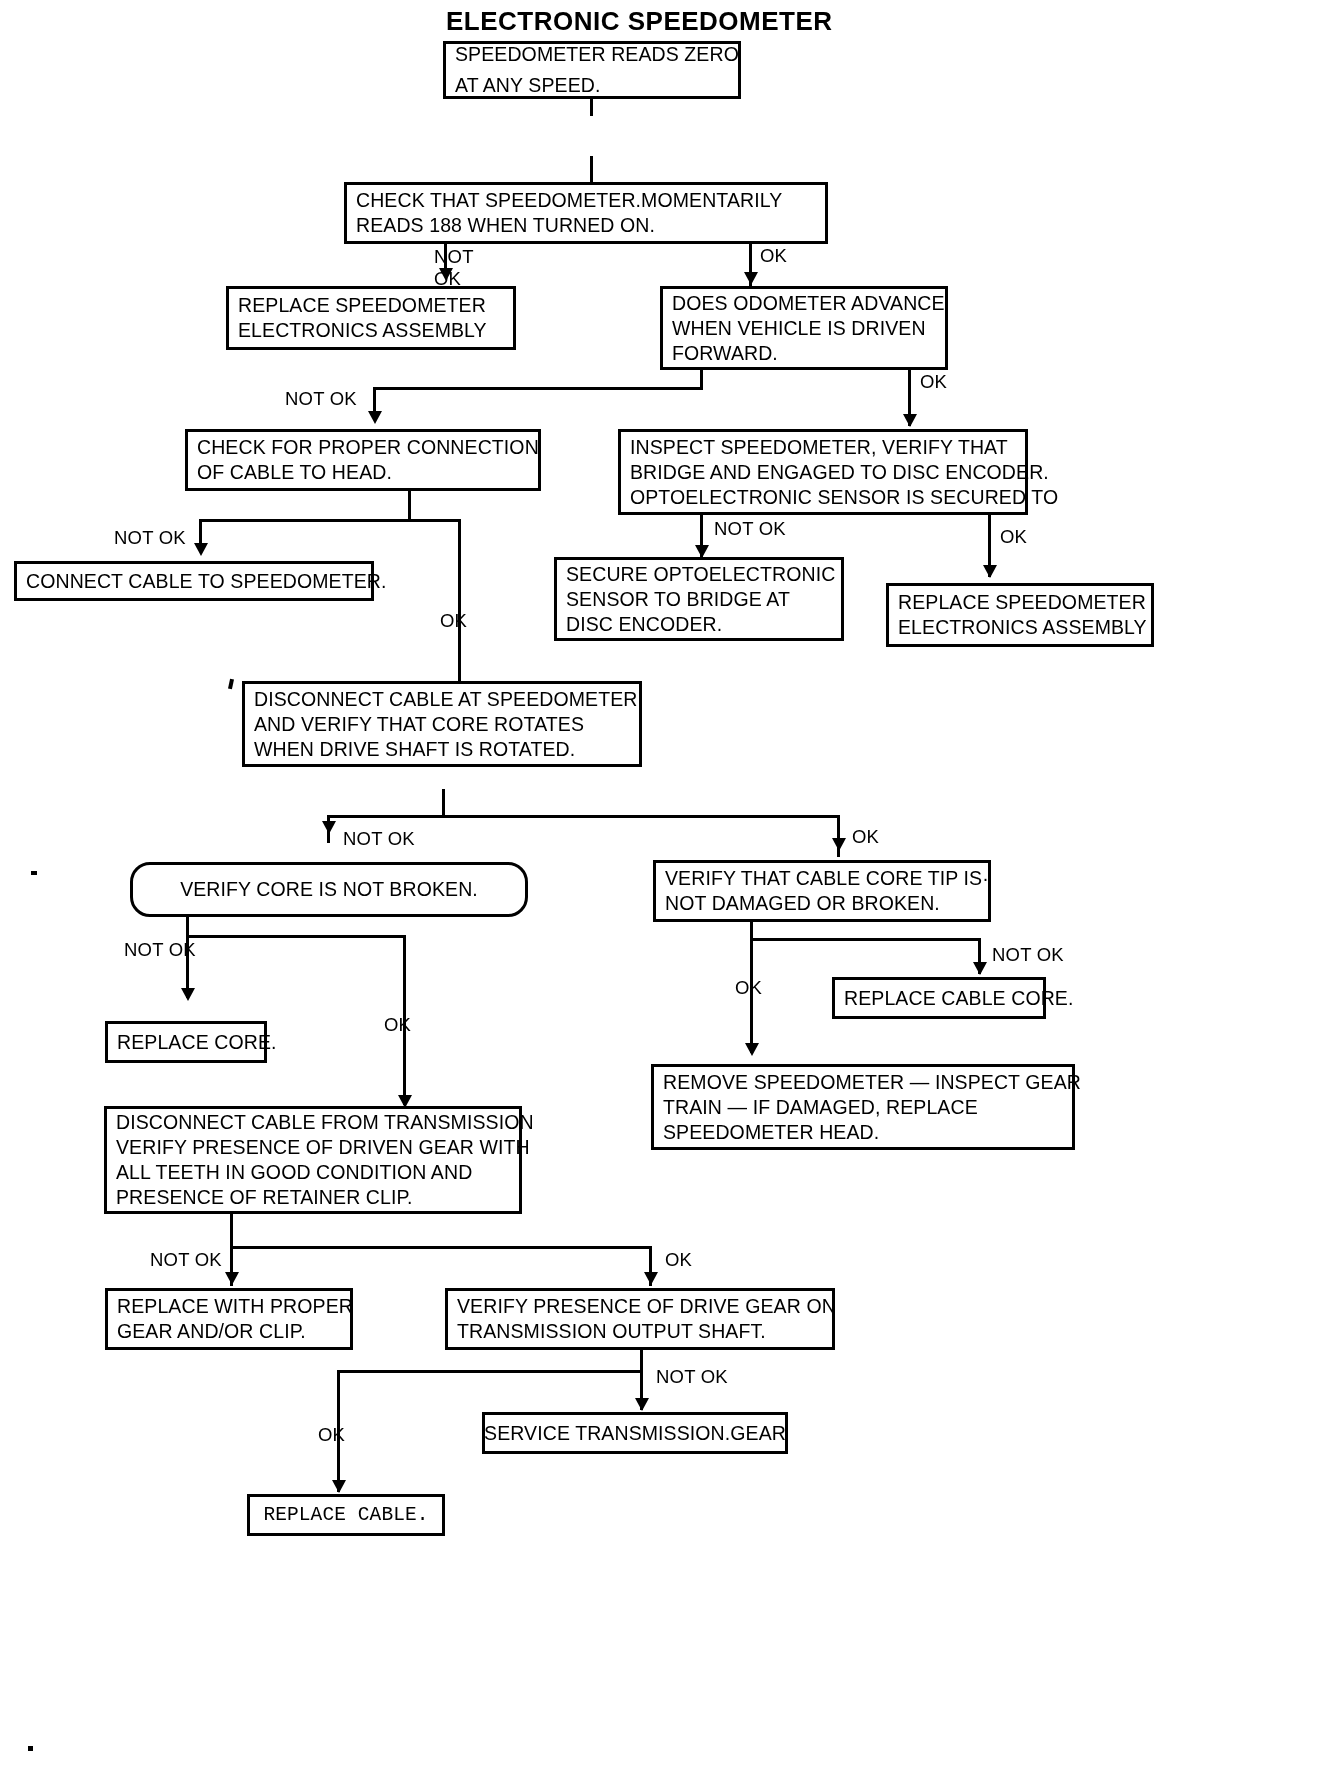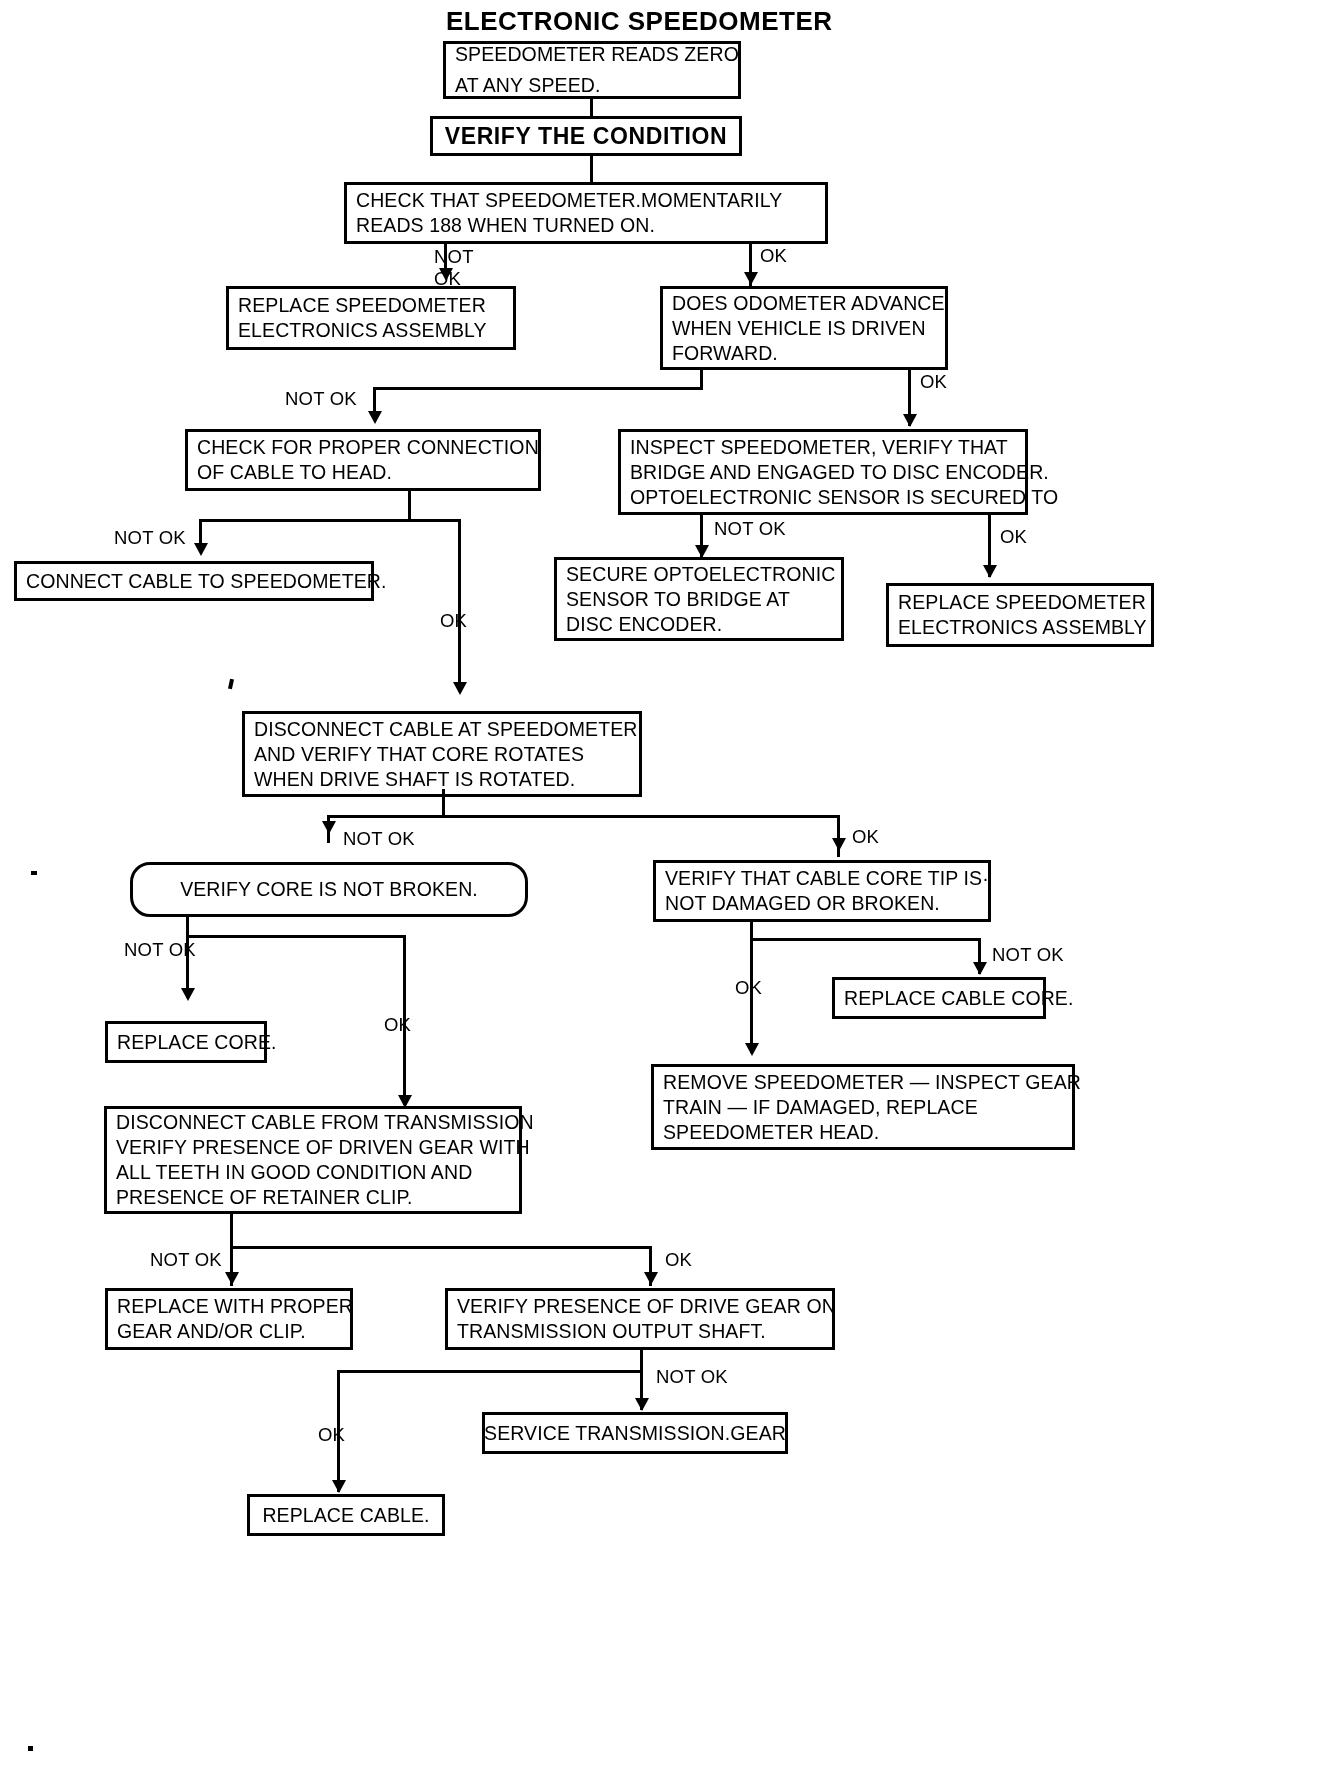--- a/index.html
+++ b/index.html
@@ -84,23 +84,20 @@
 
   <div class="title" style="left:446px; top:6px;">ELECTRONIC SPEEDOMETER</div>
 
   <div class="node" style="left:443px; top:41px; width:298px; height:58px;gap:6px;">
     <div class="ln">SPEEDOMETER READS ZERO</div>
     <div class="ln">AT ANY SPEED.</div>
   </div>
 
   <div class="vline" style="left:590px; top:99px; height:17px;"></div>
 
-  <div class="node bold" style="left:430px; top:116px; width:312px; height:40px;">
-    <div class="ln">VERIFY THE CONDITION</div>
-  </div>
 
   <div class="vline" style="left:590px; top:156px; height:26px;"></div>
 
   <div class="node" style="left:344px; top:182px; width:484px; height:62px;">
     <div class="ln">CHECK THAT SPEEDOMETER.MOMENTARILY</div>
     <div class="ln">READS 188 WHEN TURNED ON.</div>
   </div>
 
   <div class="vline" style="left:444px; top:244px; height:32px;"></div>
   <div class="arrow" style="left:439px; top:268px;"></div>
@@ -172,21 +169,21 @@
     <div class="ln">SECURE  OPTOELECTRONIC</div>
     <div class="ln">SENSOR TO BRIDGE AT</div>
     <div class="ln">DISC ENCODER.</div>
   </div>
 
   <div class="node" style="left:886px; top:583px; width:268px; height:64px;">
     <div class="ln">REPLACE SPEEDOMETER</div>
     <div class="ln">ELECTRONICS ASSEMBLY</div>
   </div>
 
-  <div class="node" style="left:242px; top:711px; width:400px; height:86px;">
+  <div class="node" style="left:242px; top:681px; width:400px; height:86px;">
     <div class="ln">DISCONNECT CABLE AT SPEEDOMETER</div>
     <div class="ln">AND VERIFY THAT CORE ROTATES</div>
     <div class="ln">WHEN DRIVE SHAFT IS ROTATED.</div>
   </div>
 
   <div class="vline" style="left:442px; top:789px; height:28px;"></div>
   <div class="hline" style="left:327px; top:815px; width:513px;"></div>
 
   <div class="vline" style="left:327px; top:815px; height:28px;"></div>
   <div class="arrow" style="left:322px; top:821px;"></div>
@@ -277,20 +274,20 @@
   <div class="lbl" style="left:656px; top:1366px;">NOT OK</div>
 
   <div class="vline" style="left:337px; top:1370px; height:122px;"></div>
   <div class="arrow" style="left:332px; top:1480px;"></div>
   <div class="lbl" style="left:318px; top:1424px;">OK</div>
 
   <div class="node center" style="left:482px; top:1412px; width:306px; height:42px;">
     <div class="ln">SERVICE TRANSMISSION.GEAR</div>
   </div>
 
-  <div class="node center" style="left:247px; top:1494px; width:198px; height:42px;">
+  <div class="node center" style="left:247px; top:1494px; width:198px; height:42px;font-family:Liberation Mono, monospace;">
     <div class="ln">REPLACE CABLE.</div>
   </div>
 
   <div class="speck" style="left:31px; top:871px; width:6px; height:4px;"></div>
   <div class="speck" style="left:28px; top:1746px; width:5px; height:5px;"></div>
 
 </div>
 
 </body></html>

